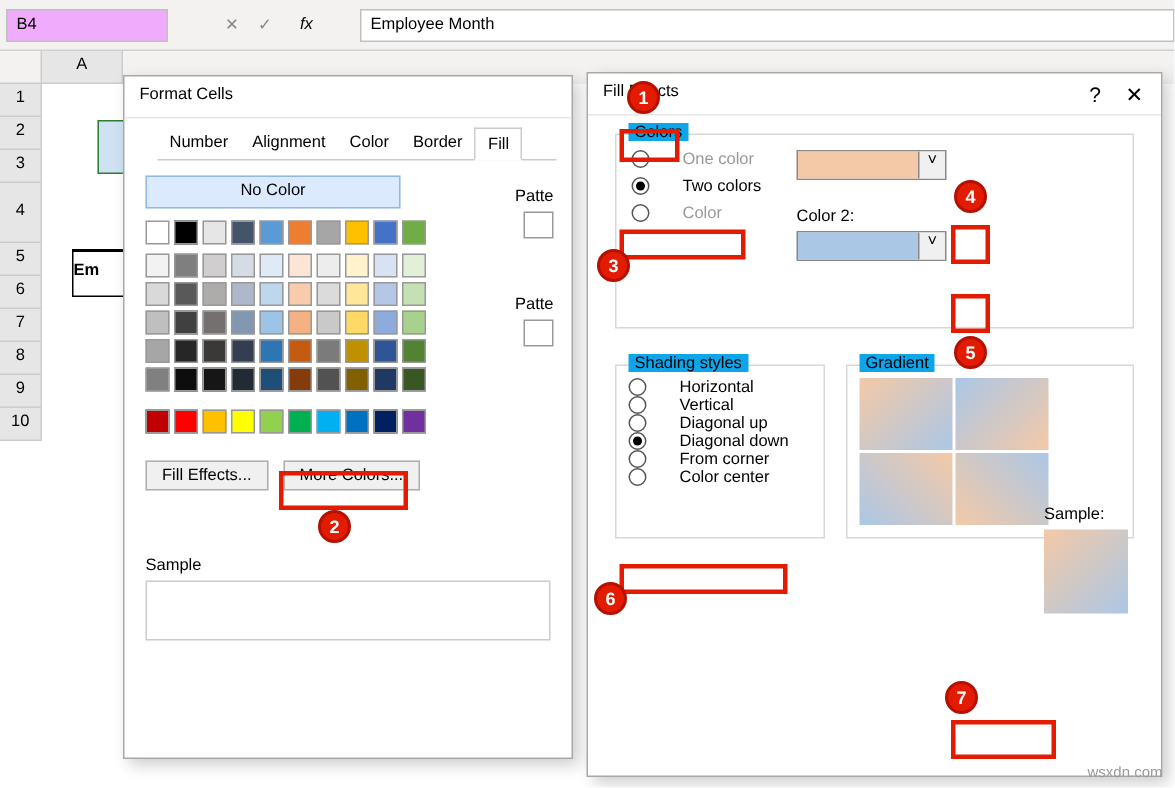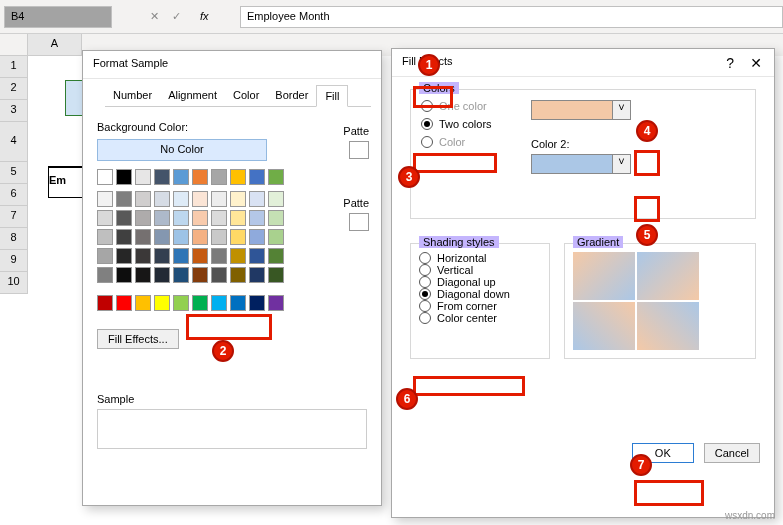--- a/index.html
+++ b/index.html
@@ -1,20 +1,20 @@
 <!DOCTYPE html>
 <html><head>
   <meta charset="utf-8">
   <style>
     * { box-sizing: border-box; font-family: "Segoe UI", Tahoma, sans-serif; font-size: 11px; }
     body { margin: 0; background: #fff; width: 783px; height: 525px; overflow: hidden; position: relative; }
 
     
     .ribbon-bg { position: absolute; left: 0; right: 0; top: 0; height: 34px; background: #f3f2f1; border-bottom: 1px solid #d0d0d0; }
-    .name-box { position: absolute; left: 4px; top: 6px; width: 108px; height: 22px; background: #a3a3a3; border: 1px solid #c0c0c0; padding: 3px 6px; }
+    .name-box { position: absolute; left: 4px; top: 6px; width: 108px; height: 22px; background: #f0abfc; border: 1px solid #c0c0c0; padding: 3px 6px; }
     .fx-cancel { position: absolute; left: 150px; top: 10px; color: #888; }
     .fx-check { position: absolute; left: 172px; top: 10px; color: #888; }
     .fx-label { position: absolute; left: 200px; top: 10px; font-style: italic; }
     .formula-bar { position: absolute; left: 240px; top: 6px; right: 0; height: 22px; background: #fff; border: 1px solid #c0c0c0; padding: 3px 6px; }
 
     
     .col-headers { position: absolute; left: 0; top: 34px; height: 22px; right: 0; background: #f3f2f1; }
     .row-header-col { position: absolute; left: 0; top: 0; width: 28px; height: 22px; border-right: 1px solid #ccc; border-bottom: 1px solid #ccc; background: #f3f2f1; }
     .col-header { position: absolute; top: 0; height: 22px; text-align: center; padding-top: 3px; border-right: 1px solid #ccc; border-bottom: 1px solid #ccc; background: #e6e6e6; }
 
@@ -59,24 +59,24 @@
 
     
     .dlg-fill {
       position: absolute; left: 391px; top: 48px; width: 384px; height: 470px;
       background: #fff; border: 1px solid #a8a8a8; box-shadow: 4px 4px 10px rgba(0,0,0,0.2);
     }
     .dlg-fill .dlg-tabs { margin-top: 8px; }
     .fill-body { padding: 12px 18px; position: relative; height: calc(100% - 70px); }
 
     .group { border: 1px solid #d8d8d8; padding: 10px; position: relative; }
-    .group-title { position: absolute; top: -8px; left: 8px; background: #c4b5fd; padding: 0 4px; }
+    .group-title { position: absolute; top: -8px; left: 8px; background: #0ea5e9; padding: 0 4px; }
     .colors-group { height: 130px; display: flex; }
     .radio-col { width: 110px; display:flex; flex-direction:column; gap:6px; }
-    .radio-row { display: flex; align-items: center; gap: 6px; }
+    .radio-row { display: flex; align-items: center; gap: 22px; }
     .radio { width: 12px; height: 12px; border: 1px solid #555; border-radius: 50%; display: inline-block; }
     .radio.checked::after { content: ""; display:block; width:6px; height:6px; background:#000; border-radius:50%; margin:2px; }
     .disabled { color: #999; }
     .color-col { flex: 1; }
     .color-field { margin-bottom: 18px; }
     .color-label { display:block; margin-bottom: 4px; }
     .color-drop { width: 100px; height: 20px; border: 1px solid #888; display:flex; }
     .color-drop .swatch { flex:1; }
     .color-drop .arrow { width: 18px; border-left: 1px solid #888; text-align:center; background:#f0f0f0; }
 
@@ -137,30 +137,29 @@
   <div class="row-header">9</div>
   <div class="row-header">10</div>
 </div>
 
 <div class="sheet">
   <div class="cell-sel"></div>
   <div class="cell-em">Em</div>
 </div>
 
 <div class="dlg-format">
-  <div class="dlg-title">Format Sample</div>
+  <div class="dlg-title">Format Cells</div>
   <div class="dlg-tabs">
     <div class="dlg-tab">Number</div>
     <div class="dlg-tab">Alignment</div>
     <div class="dlg-tab">Color</div>
     <div class="dlg-tab">Border</div>
     <div class="dlg-tab active">Fill</div>
   </div>
   <div class="dlg-body">
-    <div class="bg-label">Background Color:</div>
     <div class="no-color-btn">No Color</div>
     <div class="theme-colors" id="theme-row1">
         <div class="sw" style="background: rgb(255, 255, 255);"></div>
         <div class="sw" style="background: rgb(0, 0, 0);"></div>
         <div class="sw" style="background: rgb(231, 230, 230);"></div>
         <div class="sw" style="background: rgb(68, 84, 106);"></div>
         <div class="sw" style="background: rgb(91, 155, 213);"></div>
         <div class="sw" style="background: rgb(237, 125, 49);"></div>
         <div class="sw" style="background: rgb(166, 166, 166);"></div>
         <div class="sw" style="background: rgb(255, 192, 0);"></div>
@@ -226,20 +225,21 @@
         <div class="sw" style="background: rgb(255, 255, 0);"></div>
         <div class="sw" style="background: rgb(146, 208, 80);"></div>
         <div class="sw" style="background: rgb(0, 176, 80);"></div>
         <div class="sw" style="background: rgb(0, 176, 240);"></div>
         <div class="sw" style="background: rgb(0, 112, 192);"></div>
         <div class="sw" style="background: rgb(0, 32, 96);"></div>
         <div class="sw" style="background: rgb(112, 48, 160);"></div>
       </div>
     <div class="btn-row">
       <div class="btn">Fill Effects...</div>
+      <div class="btn">More Colors...</div>
     </div>
     <div class="sample-label">Sample</div>
     <div class="sample-box-fc"></div>
   </div>
   <div class="pat-label">Patte</div>
   <div class="pat-box"></div>
   <div class="pat-label2">Patte</div>
   <div class="pat-box2"></div>
 </div>
 
@@ -319,25 +319,25 @@
         <span class="group-title">Gradient</span>
         <div class="variants-grid">
           <div class="variant grad-or-bl"></div>
           <div class="variant grad-bl-or"></div>
           <div class="variant grad-bl-or-h"></div>
           <div class="variant grad-or-bl-h"></div>
         </div>
       </div>
     </div>
 
-
-    <div class="btn-bar">
-      <div class="btn-primary">OK</div>
-      <div class="btn">Cancel</div>
+    <div class="sample-area">
+      <span>Sample:</span>
+      <div class="sample-sw grad-or-bl"></div>
     </div>
+
   </div>
 </div>
 
 <div class="redbox" style="left:413px; top:153px; width:84px; height:20px;"></div>
 <div class="callout" style="left:398px; top:166px;">3</div>
 <div class="redbox" style="left:634px; top:150px; width:26px; height:26px;"></div>
 <div class="callout" style="left:636px; top:120px;">4</div>
 <div class="redbox" style="left:634px; top:196px; width:26px; height:26px;"></div>
 <div class="callout" style="left:636px; top:224px;">5</div>
 <div class="redbox" style="left:413px; top:376px; width:112px; height:20px;"></div>

